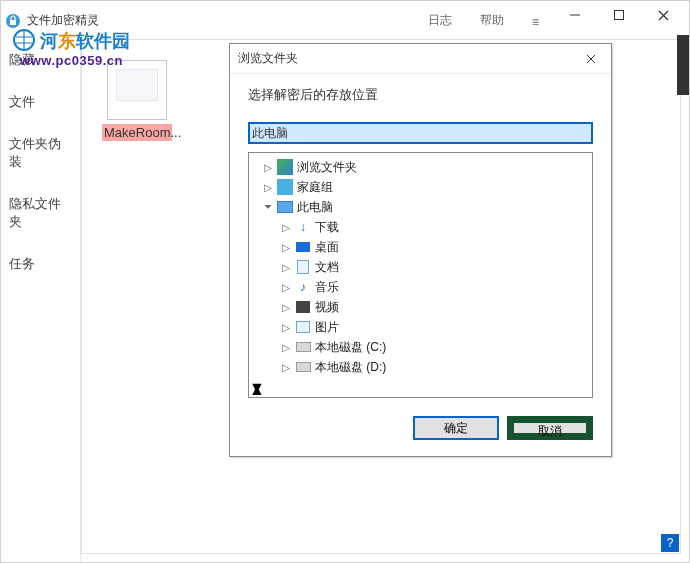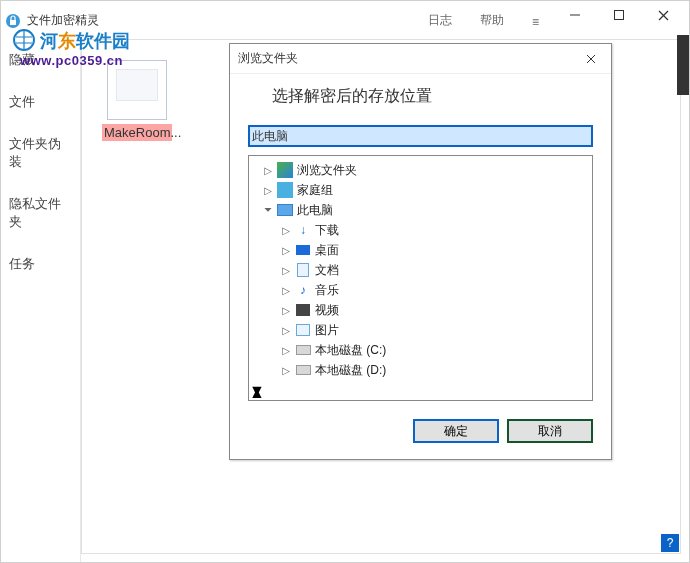--- a/index.html
+++ b/index.html
@@ -30,32 +30,32 @@
     
     .right-scroll { position: absolute; right: 0; top: 34px; width: 12px; height: 60px; background: #333; }
     
     .help-btn { position: absolute; right: 10px; bottom: 10px; width: 18px; height: 18px; background: #0a64c8; color: #fff; font-size: 12px; display: flex; align-items: center; justify-content: center; }
     
     
     .dialog { position: absolute; left: 228px; top: 42px; width: 383px; background: #fff; border: 1px solid #888; box-shadow: 1px 1px 2px rgba(0,0,0,0.2); }
     .dlg-title { height: 30px; display: flex; align-items: center; padding: 0 8px; font-size: 12px; color: #333; border-bottom: 1px solid #eee; }
     .dlg-title .dlg-close { margin-left: auto; width: 24px; text-align: center; cursor: pointer; font-size: 14px; }
     .dlg-body { padding: 12px 18px 6px; }
-    .dlg-prompt { font-size: 16px; color: #333; margin-bottom: 18px; margin-left: 24px; }
+    .dlg-prompt { font-size: 13px; color: #333; margin-bottom: 18px; }
     .dlg-input { width: 100%; height: 22px; border: 2px solid #0a64c8; font-size: 12px; padding: 0 2px; color: #333; background: #cfe8ff; }
     .tree-container { margin-top: 8px; border: 1px solid #888; height: 246px; position: relative; overflow: hidden; }
     .tree { font-size: 12px; color: #222; padding: 4px 2px; }
     .tree .node { display: flex; align-items: center; height: 20px; padding-left: 4px; white-space: nowrap; }
     .tree .toggle { width: 14px; text-align: center; color: #666; font-size: 10px; }
     .tree .t-icon { width: 16px; height: 16px; margin: 0 4px 0 2px; display: inline-flex; align-items: center; justify-content: center; }
     .tree .lvl1 { margin-left: 6px; }
     .tree .lvl2 { margin-left: 24px; }
     
     .dlg-buttons { display: flex; justify-content: flex-end; gap: 8px; padding: 12px 18px 16px; }
-    .dlg-buttons button { width: 86px; height: 24px; font-size: 12px; background: #e1e1e1; border: 2px solid #14532d; cursor: pointer; }
+    .dlg-buttons button { width: 86px; height: 24px; font-size: 12px; background: #e1e1e1; border: 7px solid #14532d; cursor: pointer; }
     .dlg-buttons button.primary { border: 2px solid #0a64c8; }
     
     
     .ic-control { background: linear-gradient(135deg,#4ab04a,#2a82d8); }
     .ic-home { background: #4ab0e0; }
     .ic-monitor { width:16px; height:12px; border:1px solid #3a7fd0; background:#5aa8e8; }
     .ic-dl { color:#1a6ad8; font-weight:bold; }
     .ic-desktop { width:14px; height:10px; background:#1a6ad8; }
     .ic-doc { width:12px; height:14px; border:1px solid #6aa8d8; background:#eaf4ff; }
     .ic-music { color:#1a6ad8; }

